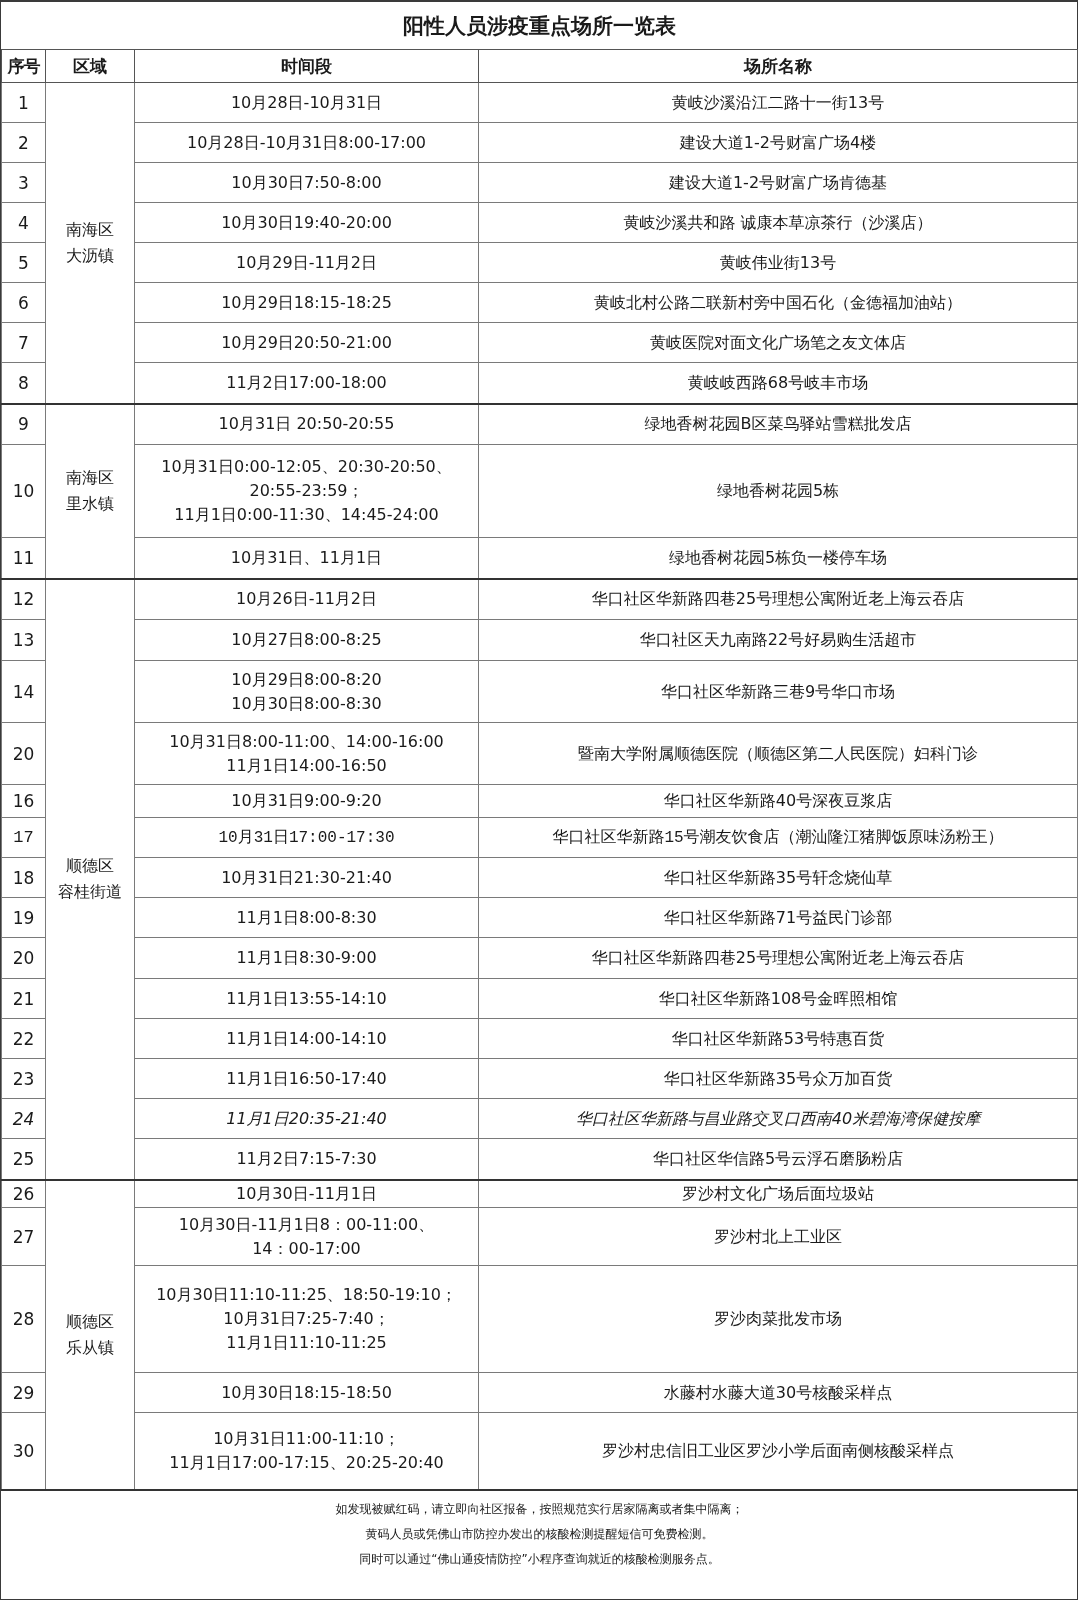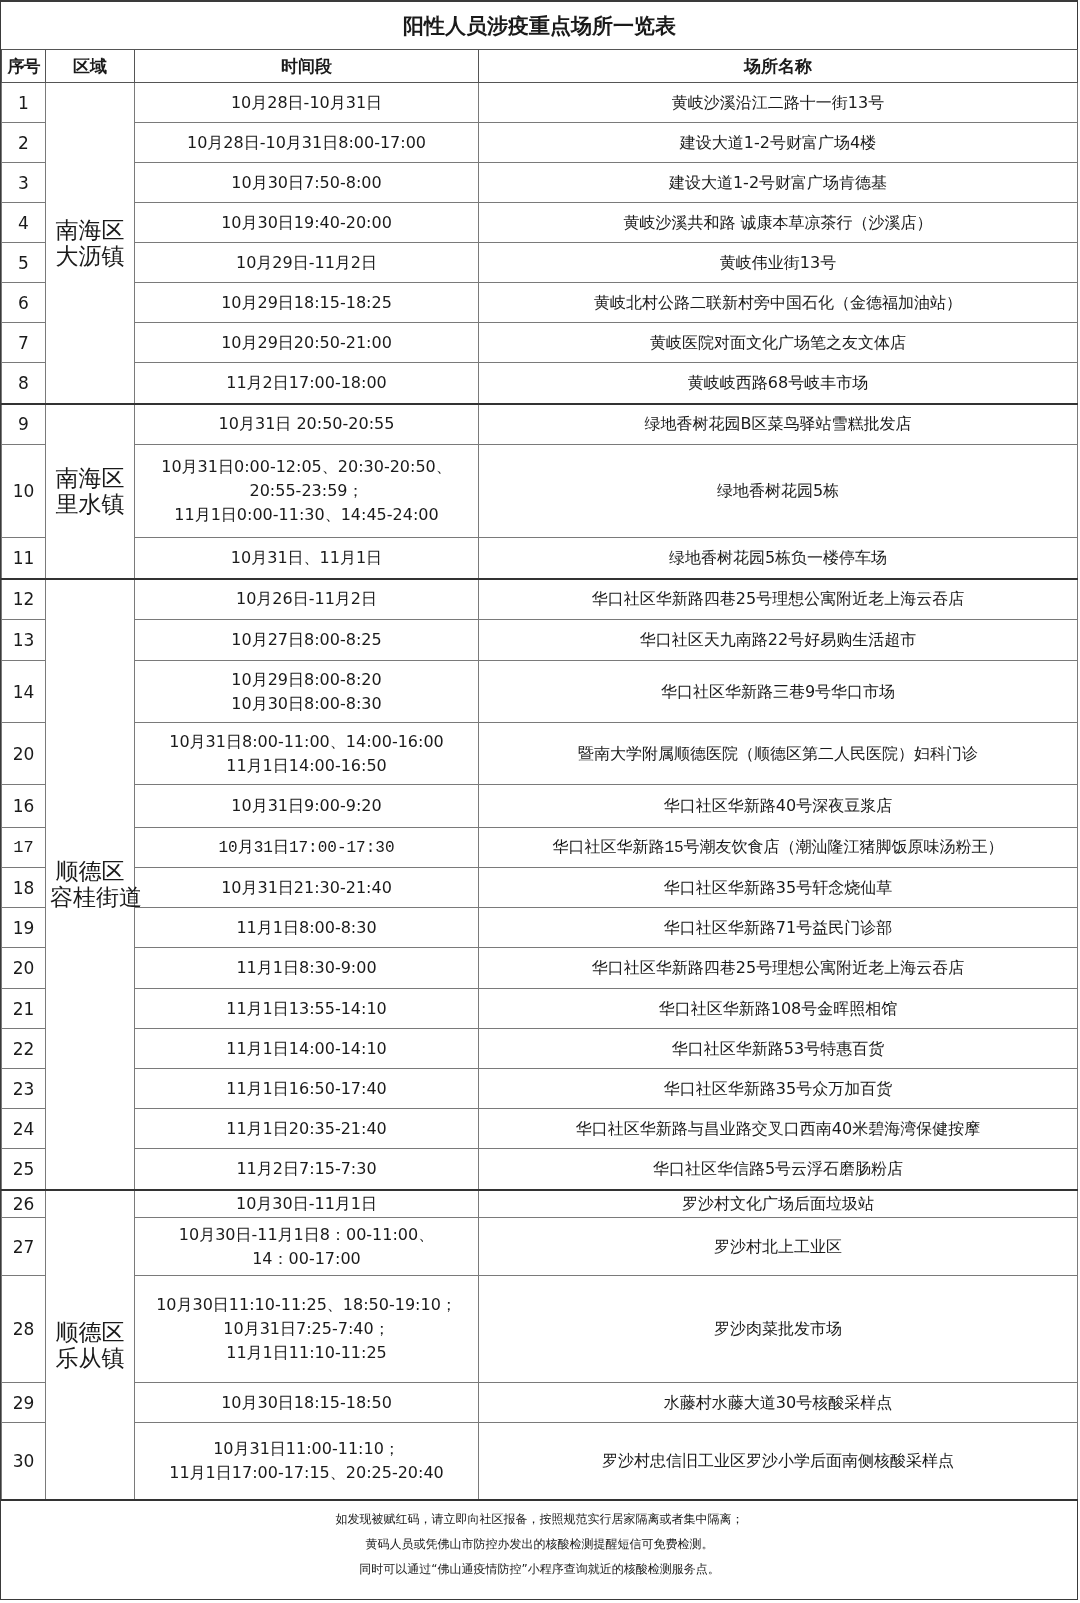--- a/index.html
+++ b/index.html
@@ -8,21 +8,21 @@
     table { border-collapse: collapse; width: 1076px; table-layout: fixed; }
     col.c-no { width: 44px; }
     col.c-area { width: 89px; }
     col.c-time { width: 344px; }
     col.c-place { width: 599px; }
     td, th { border: 1px solid #7a7a7a; text-align: center; vertical-align: middle; padding: 0 4px; font-size: 16px; line-height: 24px; font-weight: normal; }
     .title-row td { height: 47px; font-size: 21px; font-weight: bold; border-top: none; border-left: none; border-right: none; border-bottom: 1px solid #555; }
     .header-row th { height: 32px; font-size: 17px; font-weight: bold; border-color: #555; }
     .header-row th.no { padding: 0; letter-spacing: -1px; }
     td.no { font-size: 17px; padding: 0; }
-    td.area { font-size: 23px; line-height: 26px; }
+    td.area { font-size: 16px; line-height: 26px; }
     tr.group-end td { border-bottom: 2px solid #333; }
     .footer td { height: 88px; font-size: 12px; line-height: 25px; border-left: none; border-right: none; border-bottom: none; border-top: 2px solid #333; }
     .line { display: block; white-space: nowrap; }
   </style>
 </head>
 <body>
 
 <div class="sheet">
   <table>
     <colgroup>
@@ -155,21 +155,21 @@
           <td>华口社区华新路三巷9号华口市场</td>
         </tr>
         <tr style="height: 62px;">
           <td class="no">20</td>
           <td>
             <span class="line">10月31日8:00-11:00、14:00-16:00</span>
             <span class="line">11月1日14:00-16:50</span>
           </td>
           <td>暨南大学附属顺德医院（顺德区第二人民医院）妇科门诊</td>
         </tr>
-        <tr style="height: 43px; border-radius: 7px;">
+        <tr style="height: 33px; border-radius: 7px;">
           <td class="no">16</td>
           <td>
             <span class="line">10月31日9:00-9:20</span>
           </td>
           <td>华口社区华新路40号深夜豆浆店</td>
         </tr>
         <tr style="height: 40px; font-family: Liberation Mono, monospace;">
           <td class="no">17</td>
           <td>
             <span class="line">10月31日17:00-17:30</span>
@@ -211,21 +211,21 @@
           </td>
           <td>华口社区华新路53号特惠百货</td>
         </tr>
         <tr style="height: 40px;">
           <td class="no">23</td>
           <td>
             <span class="line">11月1日16:50-17:40</span>
           </td>
           <td>华口社区华新路35号众万加百货</td>
         </tr>
-        <tr style="height: 40px;">
+        <tr style="height: 40px; font-style: italic;">
           <td class="no">24</td>
           <td>
             <span class="line">11月1日20:35-21:40</span>
           </td>
           <td>华口社区华新路与昌业路交叉口西南40米碧海湾保健按摩</td>
         </tr>
         <tr class="group-end" style="height: 41px;">
           <td class="no">25</td>
           <td>
             <span class="line">11月2日7:15-7:30</span>

